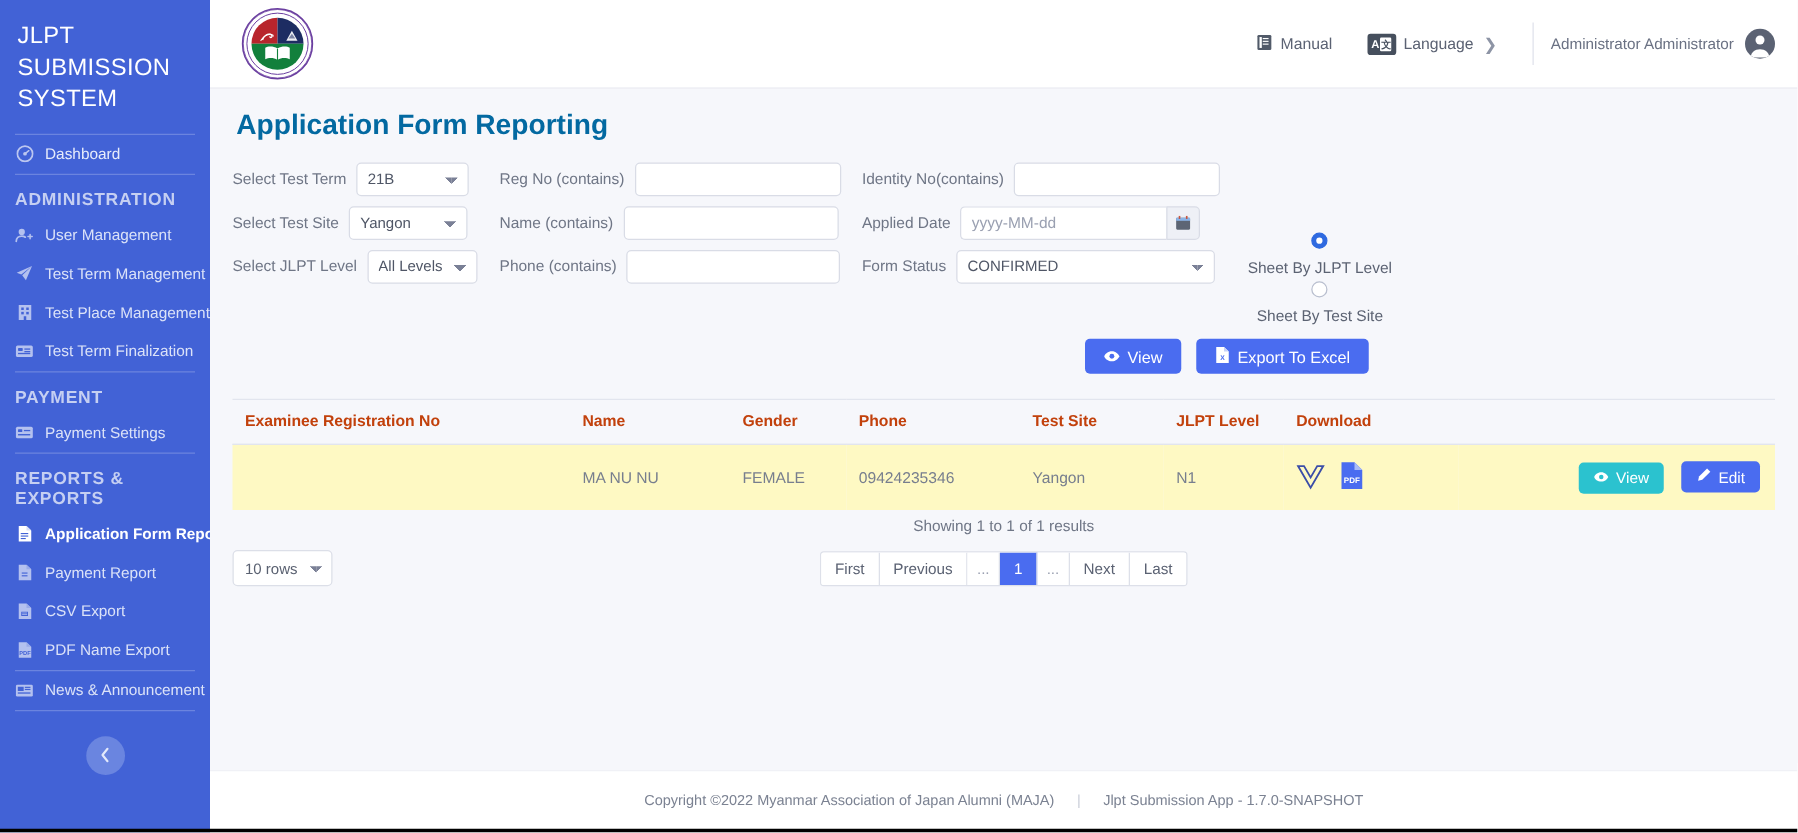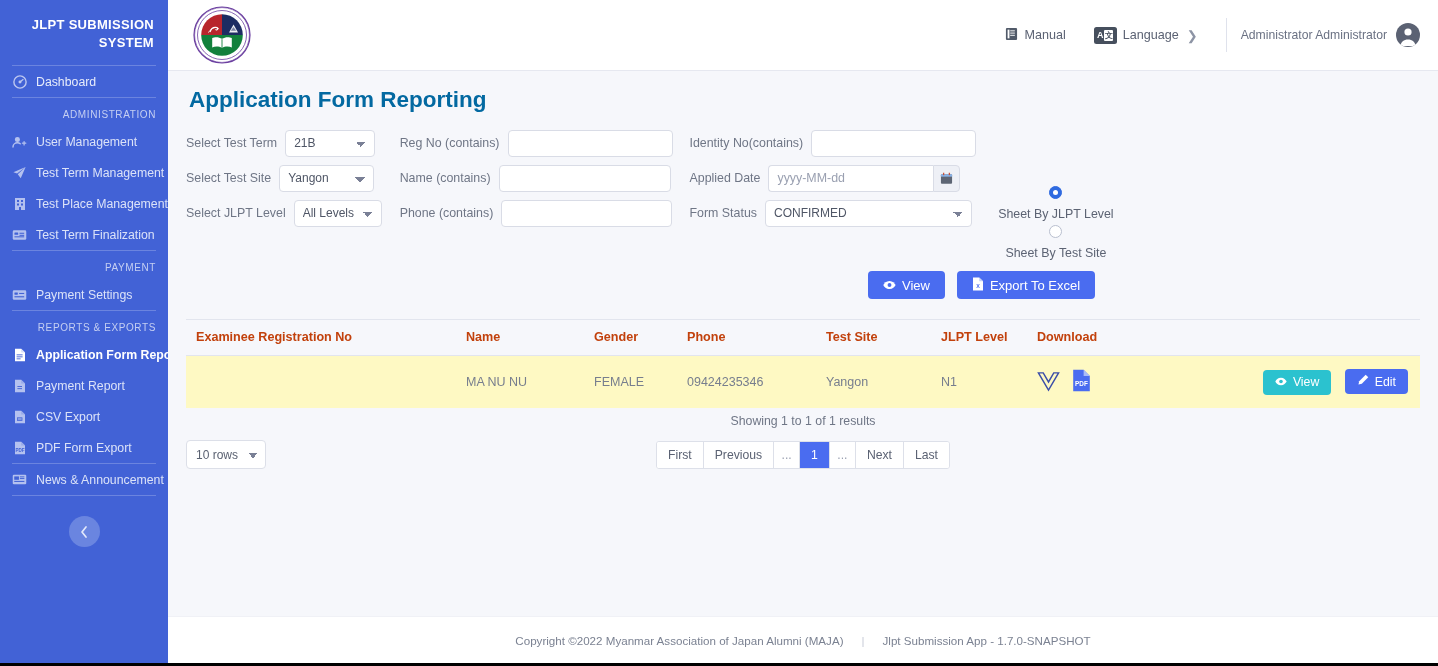--- a/index.html
+++ b/index.html
@@ -14,38 +14,37 @@
   
   #sidebar {
     position: absolute; left: 0; top: 0;
     width: 168px; height: 666px;
     background: #4262d6;
     color: #ffffff;
     overflow: hidden;
   }
   .brand {
     padding: 16px 14px 14px 14px;
-    text-align: right;
-    font-weight: bold;
-    font-size: 13px;
+    text-align: left;
+    font-weight: normal;
+    font-size: 19px;
     letter-spacing: .3px;
     line-height: 1.35;
     color: #ffffff;
   }
   .sb-divider {
     height: 1px; background: rgba(255,255,255,.22);
     margin: 0 12px;
   }
   .sb-group-label {
-    font-size: 10px; font-weight: normal;
+    font-size: 14px; font-weight: bold;
     letter-spacing: .6px;
     color: #c5cff2;
     padding: 11px 12px 6px 12px;
     text-transform: uppercase;
-    text-align: right;
   }
   .sb-item {
     display: flex; align-items: center;
     gap: 9px;
     padding: 8px 10px 8px 12px;
     font-size: 12.3px;
     color: #e7ecfb;
     cursor: pointer;
     white-space: nowrap;
   }
@@ -424,21 +423,21 @@
     <span>CSV Export</span>
   </div>
   <div class="sb-item dim">
     <span class="sb-ico">
       <svg width="12" height="14" viewBox="0 0 12 14">
           <path d="M1 0.8h6.2L11 4.4V13.2H1z" fill="#cdd6f5"></path>
           <path d="M7.2 0.8v3.6H11" fill="#aebbee"></path>
           <text x="6" y="11.2" font-size="4.6" font-family="Liberation Sans, sans-serif" fill="#4262d6" text-anchor="middle" font-weight="bold">PDF</text>
         </svg>
     </span>
-    <span>PDF Form Export</span>
+    <span>PDF Name Export</span>
   </div>
   <div class="sb-divider"></div>
 
   <div class="sb-item dim">
     <span class="sb-ico">
       <svg width="15" height="13" viewBox="0 0 16 13">
           <rect x="0.8" y="1.4" width="14.4" height="10.2" rx="1.2" fill="#cdd6f5"></rect>
           <rect x="2.4" y="3.2" width="5" height="3.6" fill="#4262d6"></rect>
           <rect x="8.4" y="3.2" width="4.8" height="1" fill="#4262d6"></rect>
           <rect x="8.4" y="5" width="4.8" height="1" fill="#4262d6"></rect>

